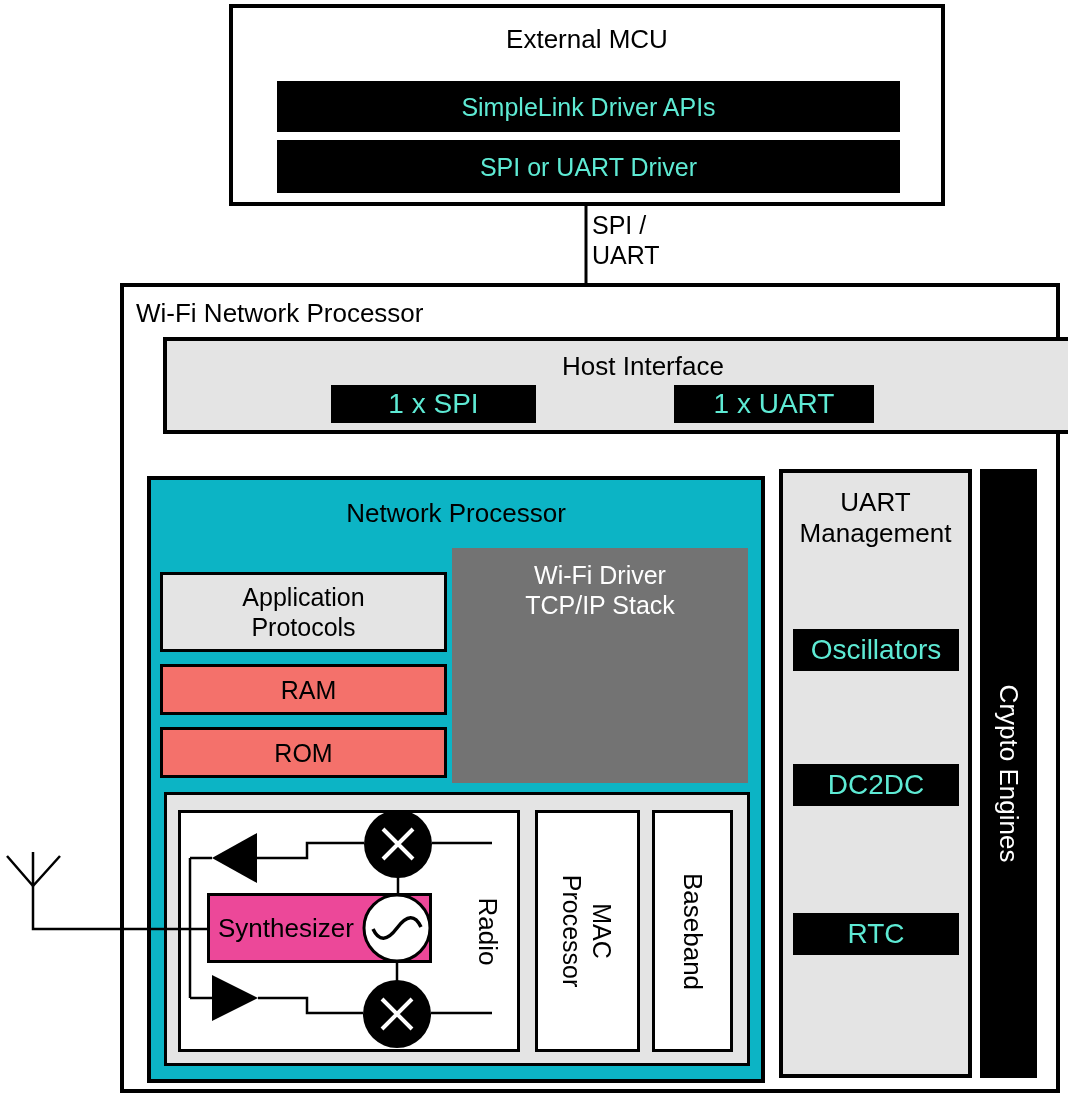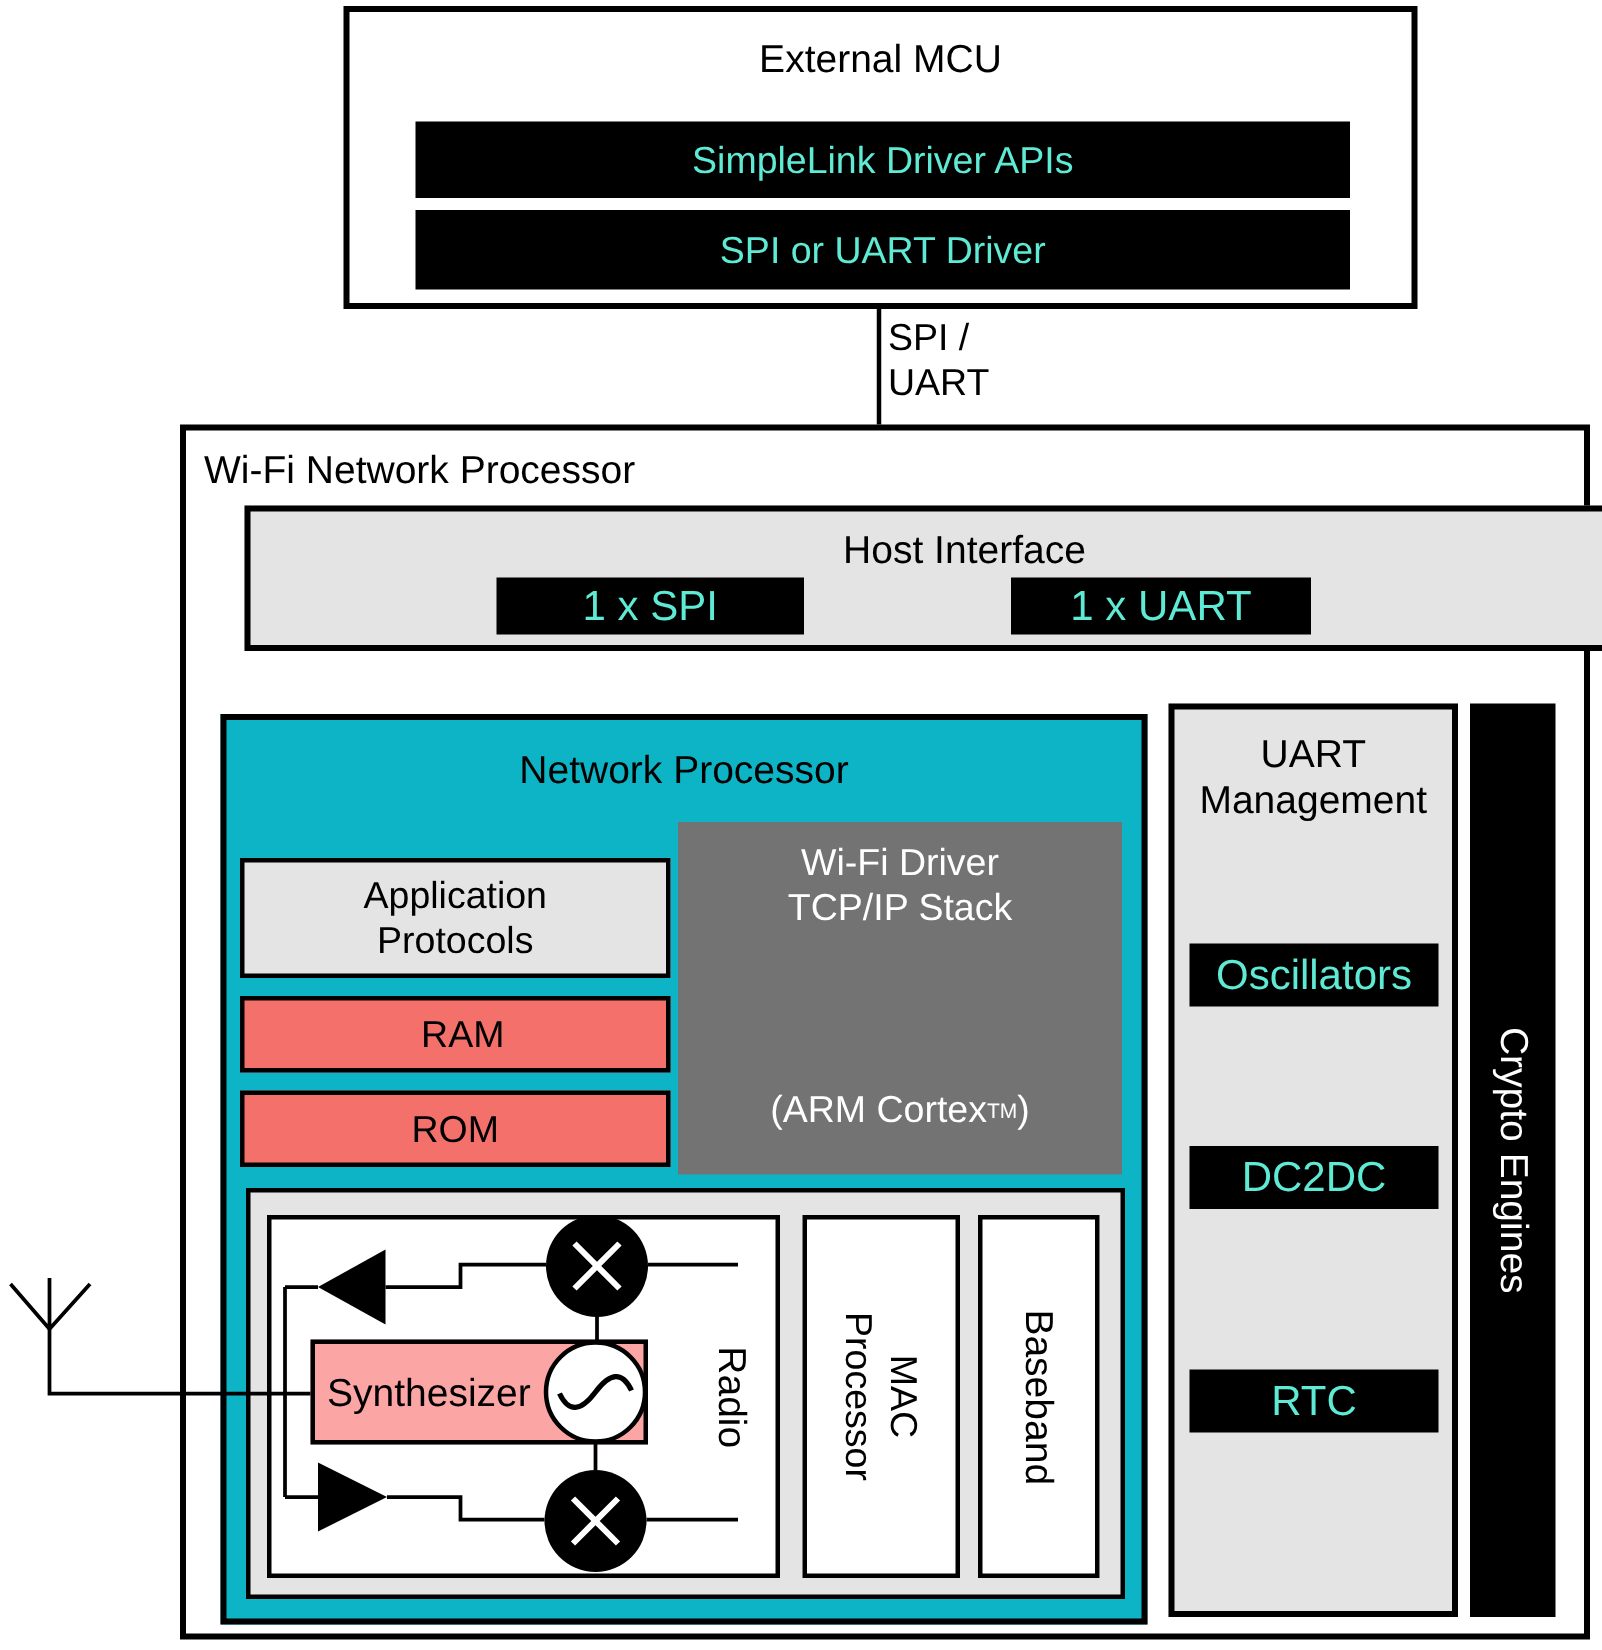--- a/index.html
+++ b/index.html
@@ -53,38 +53,33 @@
 <div class="abs thinbox graypanel ctr t25" style="left:160px;top:572px;width:287px;height:80px;flex-direction:column;">
   <span>Application</span>
   <span>Protocols</span>
 </div>
 
 <div class="abs" style="left:452px;top:548px;width:296px;height:235px;background:#737373;color:#fff;">
   <div class="ctr t25" style="margin-top:12px;flex-direction:column;">
     <span>Wi-Fi Driver</span>
     <span>TCP/IP Stack</span>
   </div>
-  <div class="ctr t25 abs" style="left:0;right:0;bottom:28px;">
-    <span>(ARM Cortex</span>
-      <sup class="tm">TM</sup>
-      <span>)</span>
-  </div>
 </div>
 
 <div class="abs thinbox salmon ctr t25" style="left:160px;top:664px;width:287px;height:51px;padding-left:10px;">RAM</div>
 <div class="abs thinbox salmon ctr t25" style="left:160px;top:727px;width:287px;height:51px;">ROM</div>
 
 <div class="abs thinbox graypanel" style="left:164px;top:792px;width:586px;height:274px;"></div>
 
 <div class="abs thinbox" style="left:178px;top:810px;width:342px;height:242px;background:#fff;"></div>
 <div class="abs ctr" style="left:458px;top:810px;width:60px;height:242px;">
   <span class="rot90 t26">Radio</span>
 </div>
 
-<div class="abs" style="left:207px;top:893px;width:225px;height:70px;background:#fca5a5;border:3px solid #000;box-sizing:border-box;">
+<div class="abs" style="left:207px;top:893px;width:225px;height:70px;background:#ec4899;border:3px solid #000;box-sizing:border-box;">
   <div style="font-size:26px;line-height:64px;padding-left:8px;">Synthesizer</div>
 </div>
 
 <div class="abs thinbox ctr" style="left:535px;top:810px;width:105px;height:242px;background:#fff;">
   <div class="rot90 t25">
     <span style="display:block;">MAC</span>
     <span style="display:block;">Processor</span>
   </div>
 </div>
 

